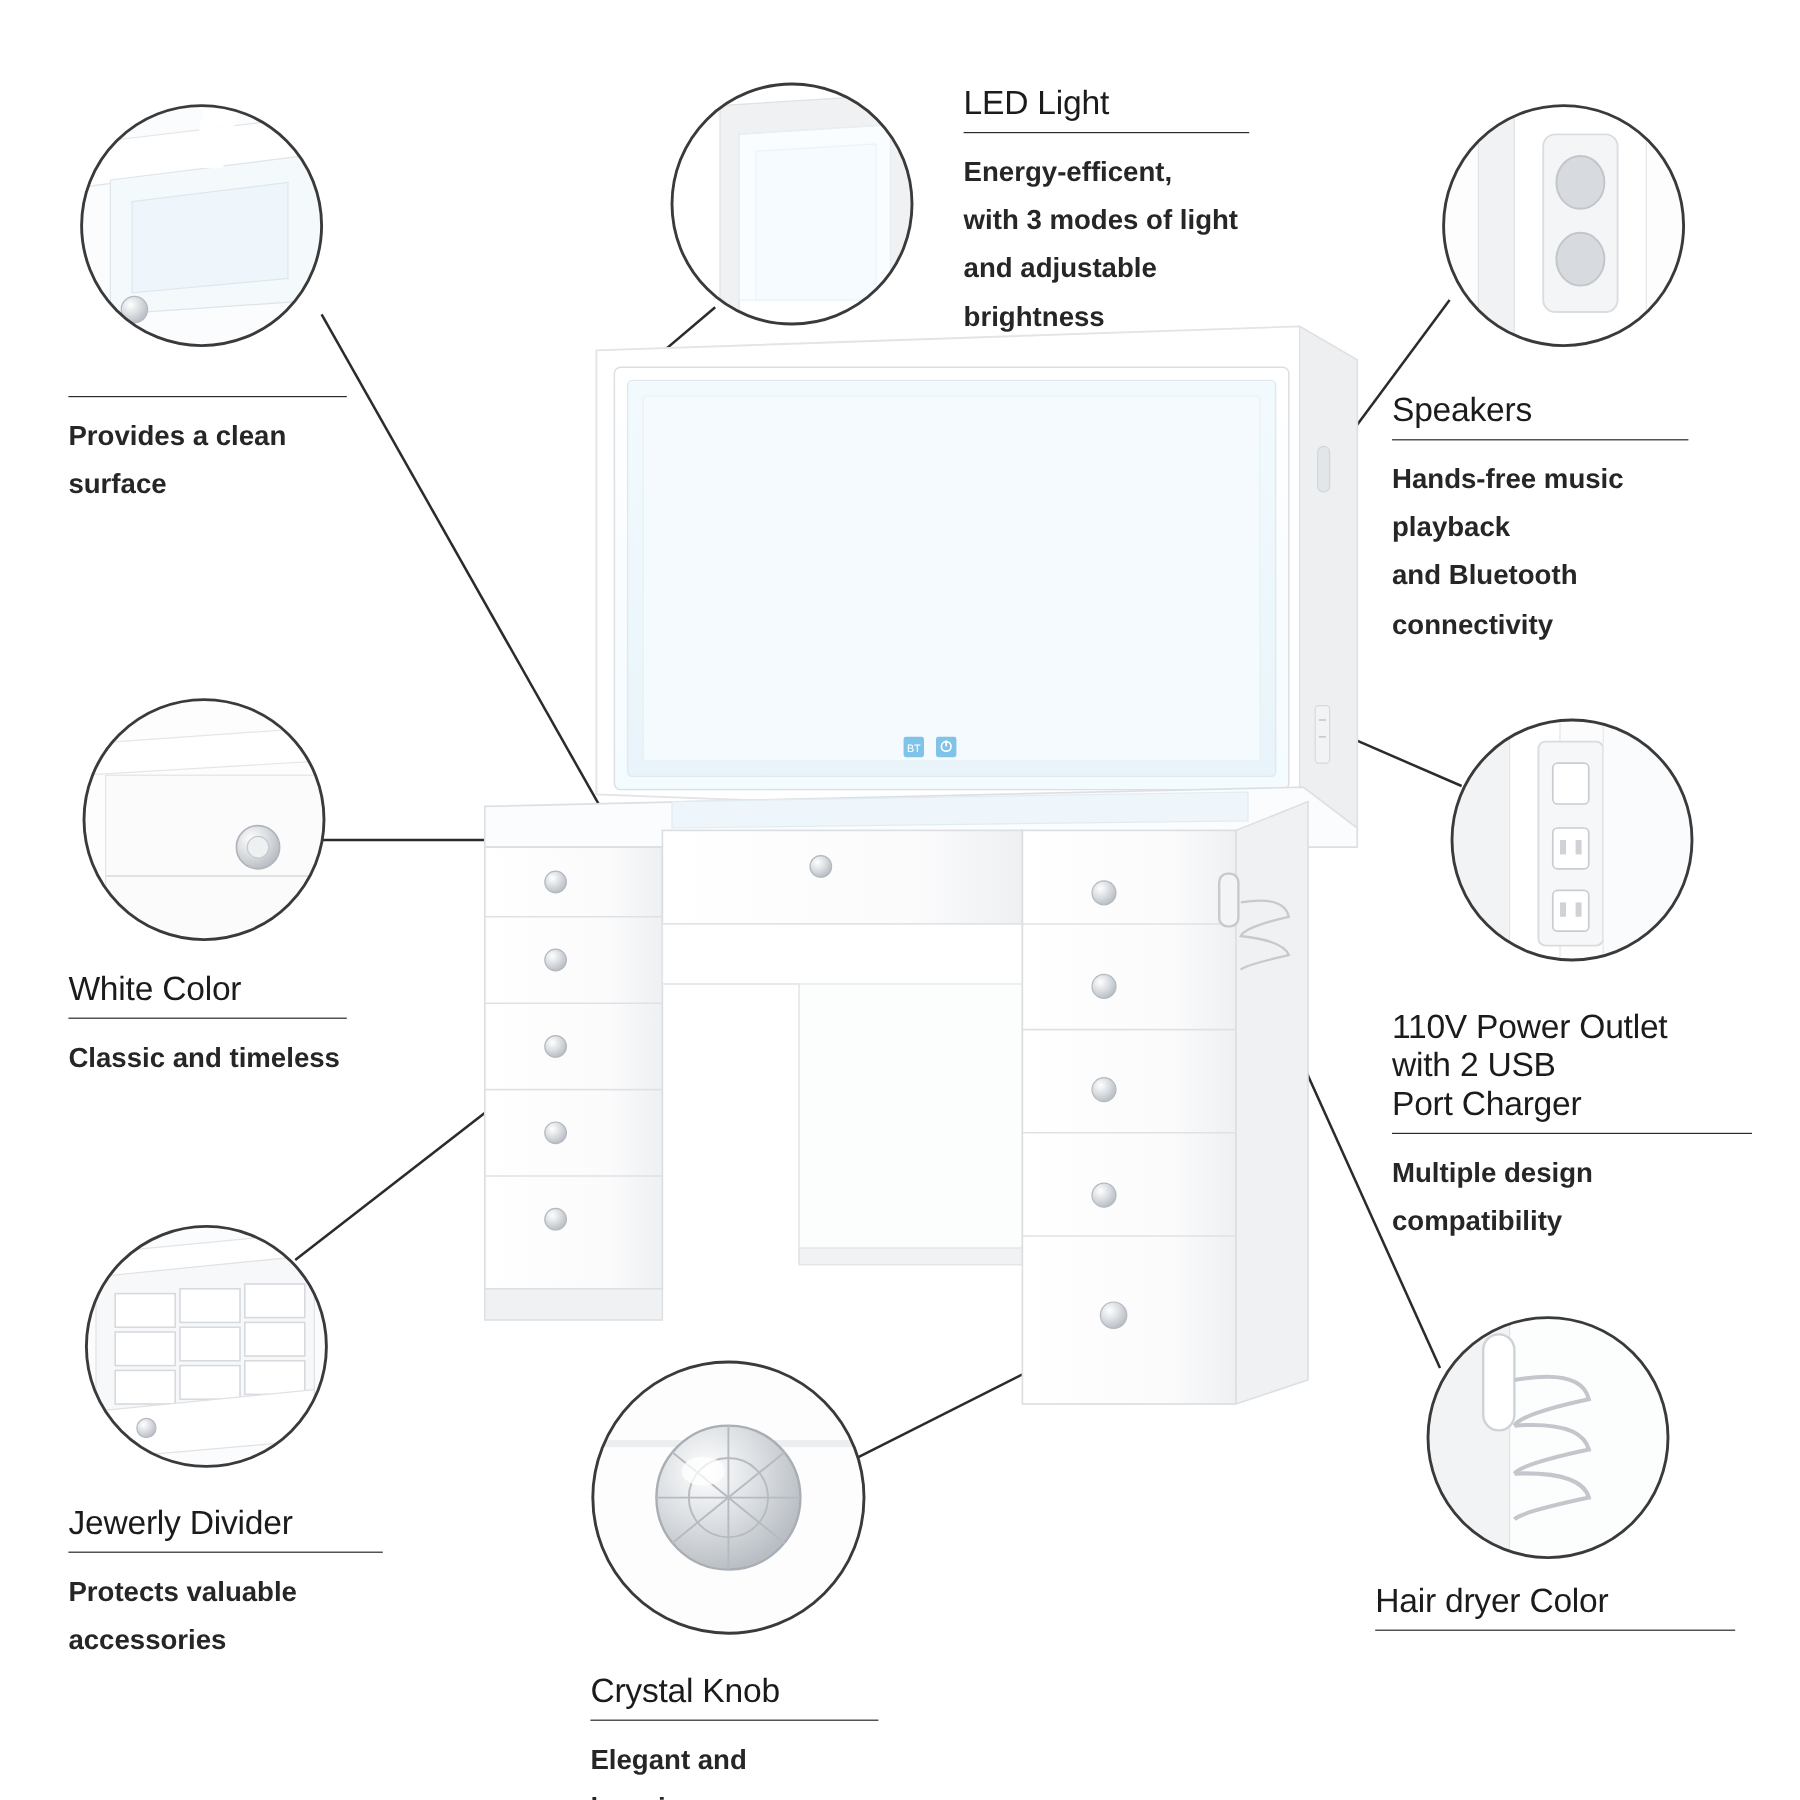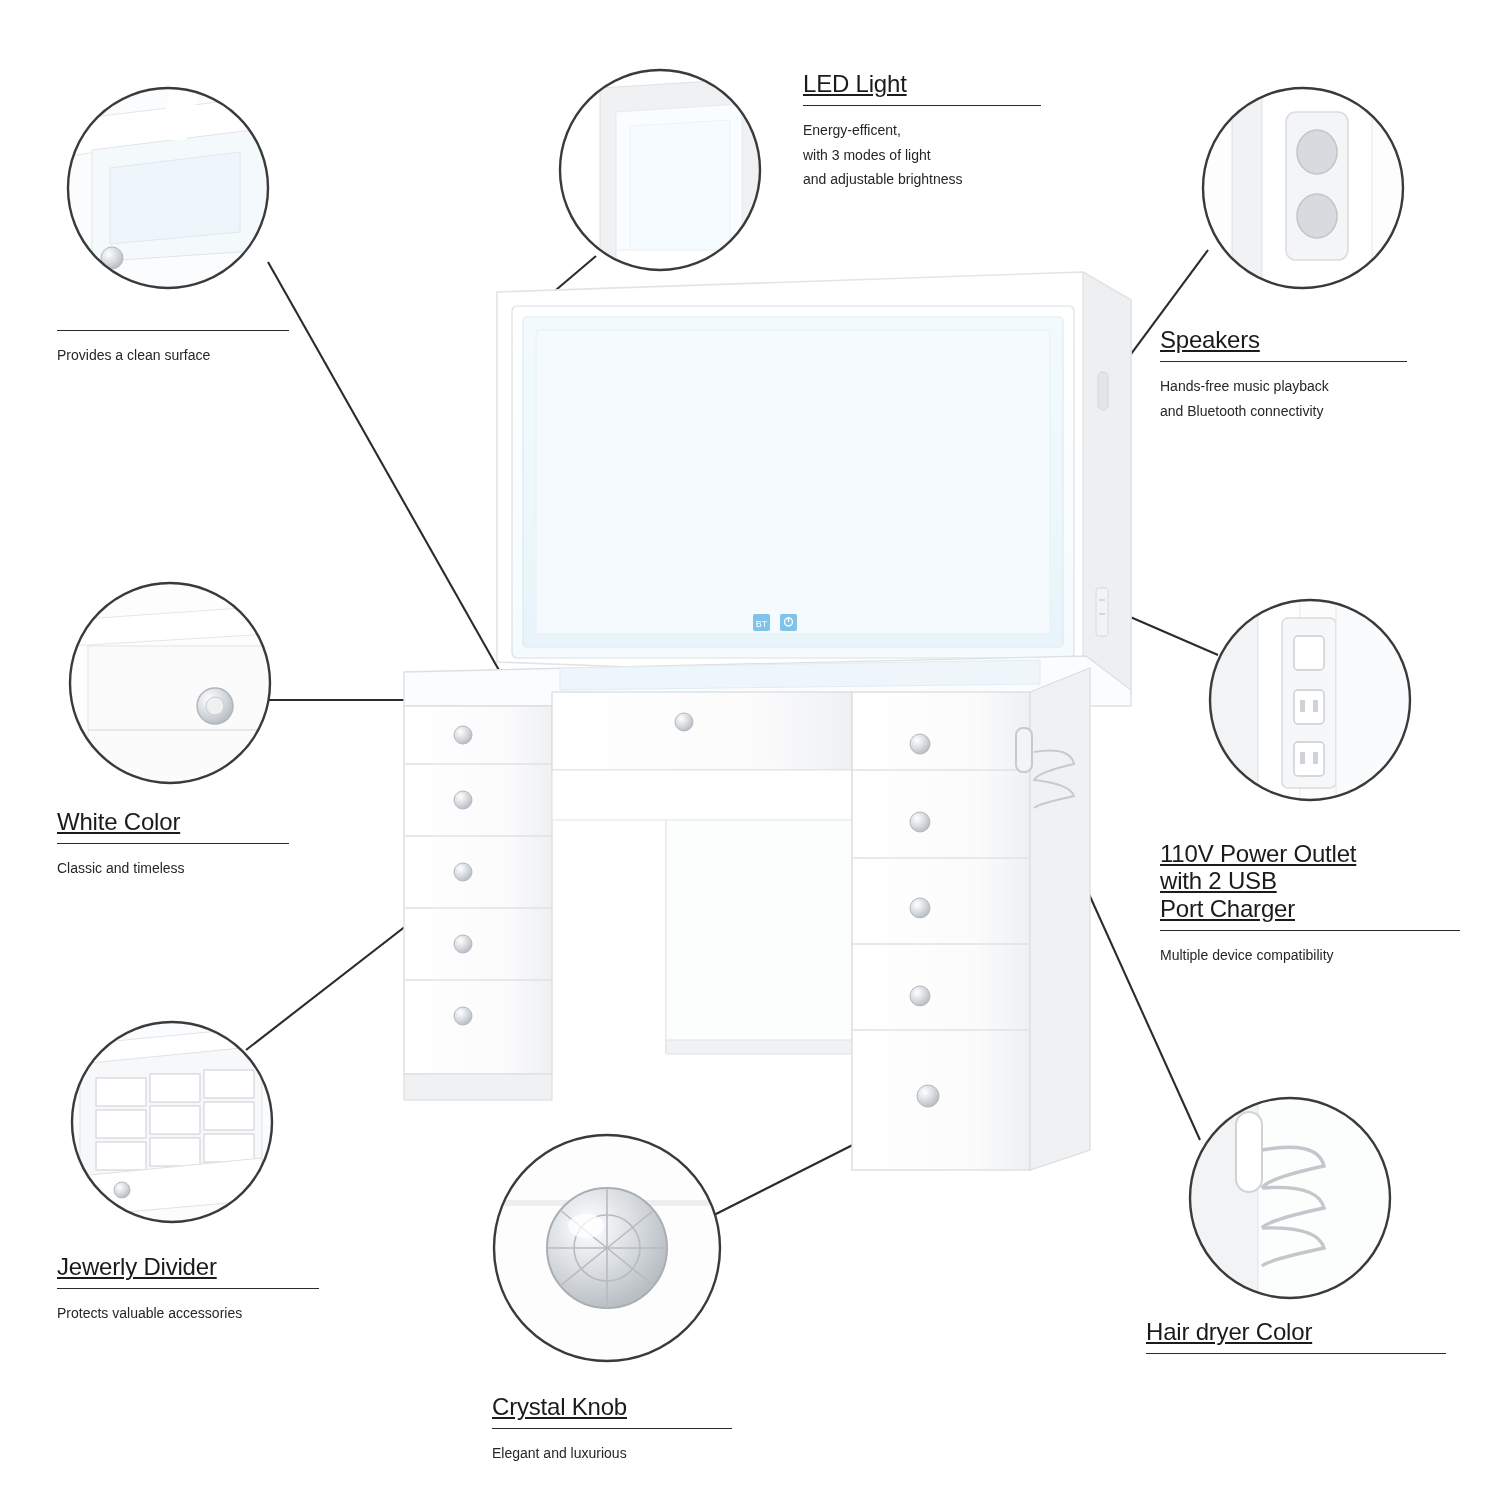--- a/index.html
+++ b/index.html
@@ -21,38 +21,37 @@
     top: 0;
     width: 1500px;
     height: 1500px;
     pointer-events: none;
   }
   
   .feature {
     position: absolute;
   }
   .feature .f-title {
-    font-size: 24px;
+    font-size: 28px;
     font-weight: 400;
     color: #1b1b1b;
     line-height: 1.14;
     letter-spacing: -0.2px;
     white-space: pre-line;
-    text-decoration: underline;
   }
   .feature .f-rule {
     height: 1px;
     background: #2a2a2a;
     margin: 8px 0 12px 0;
   }
   .feature .f-desc {
-    font-size: 14px;
+    font-size: 23px;
     color: #262626;
     line-height: 1.75;
-    font-weight: 400;
+    font-weight: 700;
     white-space: pre-line;
   }
   
   #feat-glass-top   { left: 57px;  top: 322px;  width: 232px; }
   #feat-white-color { left: 57px;  top: 808px;  width: 232px; }
   #feat-jewelry     { left: 57px;  top: 1253px; width: 262px; }
   #feat-led         { left: 803px; top: 70px;   width: 238px; }
   #feat-speakers    { left: 1160px;top: 326px;  width: 247px; }
   #feat-power       { left: 1160px;top: 840px;  width: 300px; }
   #feat-hairdryer   { left: 1146px;top: 1318px; width: 300px; }
@@ -349,21 +348,21 @@
     <div class="f-rule"></div>
     <div class="f-desc">Hands-free music playback
 and Bluetooth connectivity</div>
   </div>
 
   <div class="feature" id="feat-power">
     <div class="f-title">110V Power Outlet
 with 2 USB
 Port Charger</div>
     <div class="f-rule"></div>
-    <div class="f-desc">Multiple device compatibility</div>
+    <div class="f-desc">Multiple design compatibility</div>
   </div>
 
   <div class="feature" id="feat-hairdryer">
     <div class="f-title">Hair dryer Color</div>
     <div class="f-rule"></div>
   </div>
 
   <div class="feature" id="feat-crystal">
     <div class="f-title">Crystal Knob</div>
     <div class="f-rule"></div>

